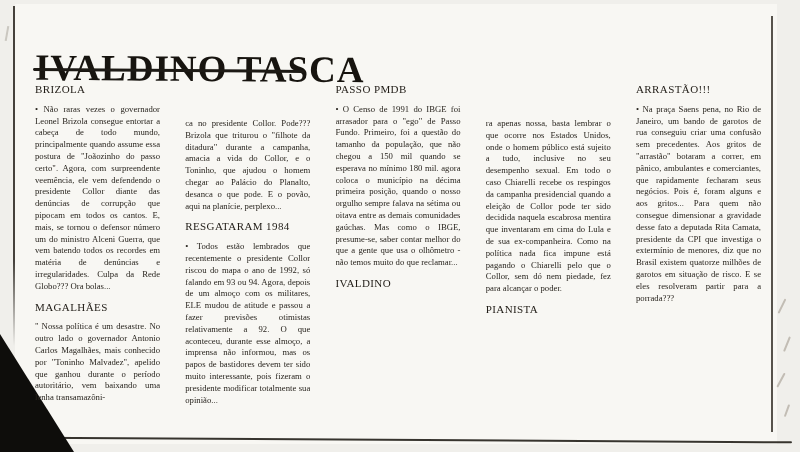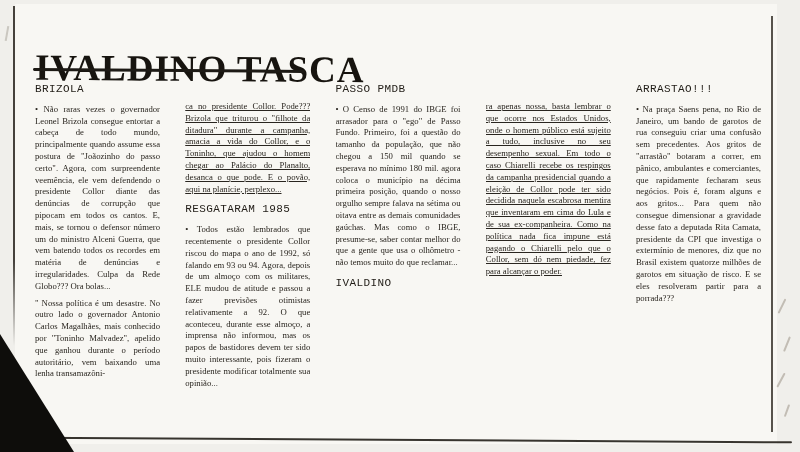--- a/index.html
+++ b/index.html
@@ -45,26 +45,26 @@
     position:absolute;left:35px;top:84px;width:726px;height:354px;
     display:flex;justify-content:space-between;overflow:hidden;
   }
   .col{
     width:125px;height:100%;overflow:hidden;
     color:#29251f;font-size:8.7px;line-height:11.8px;
     text-align:justify;text-justify:inter-word;
   }
   .col h2{
     margin:0 0 4px;font-size:11px;font-weight:normal;
-    letter-spacing:0.4px;color:#201c16;font-family:Liberation Mono, monospace;
+    letter-spacing:0.4px;color:#201c16;
   }
   .col h2 + p{margin-top:8px;}
   .col p{margin:0 0 5px;}
   .col p + h2{margin-top:9px;}
-  .col p.cont{margin-top:17px;text-decoration:underline;}
+  .col p.cont{margin-top:34px;}
   
   .pencil{
     position:absolute;width:1.5px;height:16px;background:#a9a296;
     opacity:.65;border-radius:1px;
   }
   .pm1{left:781px;top:298px;transform:rotate(26deg);}
   .pm2{left:786px;top:336px;transform:rotate(22deg);}
   .pm3{left:780px;top:372px;transform:rotate(28deg);}
   .pm4{left:786px;top:404px;transform:rotate(20deg);height:13px;}
   .tl-mark{
@@ -83,34 +83,36 @@
 <div class="corner-wedge"></div>
 <div class="tl-mark"></div>
 
 <h1 class="masthead">IVALDINO TASCA</h1>
 <div class="title-rule"></div>
 
 <div class="columns" id="columns">
     <div class="col">
       <h2>BRIZOLA</h2>
       <p>• Não raras vezes o governador Leonel Brizola consegue entortar a cabeça de todo mundo, principalmente quando assume essa postura de "Joãozinho do passo certo". Agora, com surpreendente veemência, ele vem defendendo o presidente Collor diante das denúncias de corrupção que pipocam em todos os cantos. E, mais, se tornou o defensor número um do ministro Alceni Guerra, que vem batendo todos os recordes em matéria de denúncias e irregularidades. Culpa da Rede Globo??? Ora bolas...</p>
+      <h2>MAGALHÃES</h2>
       <p>" Nossa política é um desastre. No outro lado o governador Antonio Carlos Magalhães, mais conhecido por "Toninho Malvadez", apelido que ganhou durante o período autoritário, vem baixando uma lenha transamazôni-</p>
     </div>
     <div class="col">
       <p class="cont">ca no presidente Collor. Pode??? Brizola que triturou o "filhote da ditadura" durante a campanha, amacia a vida do Collor, e o Toninho, que ajudou o homem chegar ao Palácio do Planalto, desanca o que pode. E o povão, aqui na planície, perplexo...</p>
-      <h2>RESGATARAM 1985</h2>
+      <h2>RESGATARAM 1984</h2>
       <p>• Todos estão lembrados que recentemente o presidente Collor riscou do mapa o ano de 1992, só falando em 93 ou 94. Agora, depois de um almoço com os militares, ELE mudou de atitude e passou a fazer previsões otimistas relativamente a 92. O que aconteceu, durante esse almoço, a imprensa não informou, mas os papos de bastidores devem ter sido muito interessante, pois fizeram o presidente modificar totalmente sua opinião...</p>
     </div>
     <div class="col">
       <h2>PASSO PMDB</h2>
       <p>• O Censo de 1991 do IBGE foi arrasador para o "ego" de Passo Fundo. Primeiro, foi a questão do tamanho da população, que não chegou a 150 mil quando se esperava no mínimo 180 mil. agora coloca o município na décima primeira posição, quando o nosso orgulho sempre falava na sétima ou oitava entre as demais comunidades gaúchas. Mas como o IBGE, presume-se, saber contar melhor do que a gente que usa o olhômetro - não temos muito do que reclamar...</p>
       <h2>IVALDINO</h2>
     </div>
     <div class="col">
       <p class="cont">ra apenas nossa, basta lembrar o que ocorre nos Estados Unidos, onde o homem público está sujeito a tudo, inclusive no seu desempenho sexual. Em todo o caso Chiarelli recebe os respingos da campanha presidencial quando a eleição de Collor pode ter sido decidida naquela escabrosa mentira que inventaram em cima do Lula e de sua ex-companheira. Como na política nada fica impune está pagando o Chiarelli pelo que o Collor, sem dó nem piedade, fez para alcançar o poder.</p>
+      <h2>PIANISTA</h2>
     </div>
     <div class="col">
       <h2>ARRASTÃO!!!</h2>
       <p>• Na praça Saens pena, no Rio de Janeiro, um bando de garotos de rua conseguiu criar uma confusão sem precedentes. Aos gritos de "arrastão" botaram a correr, em pânico, ambulantes e comerciantes, que rapidamente fecharam seus negócios. Pois é, foram alguns e aos gritos... Para quem não consegue dimensionar a gravidade desse fato a deputada Rita Camata, presidente da CPI que investiga o extermínio de menores, diz que no Brasil existem quatorze milhões de garotos em situação de risco. E se eles resolveram partir para a porrada???</p>
     </div>
   </div>
 
 <div class="pencil pm1"></div>
 <div class="pencil pm2"></div>
 <div class="pencil pm3"></div>

